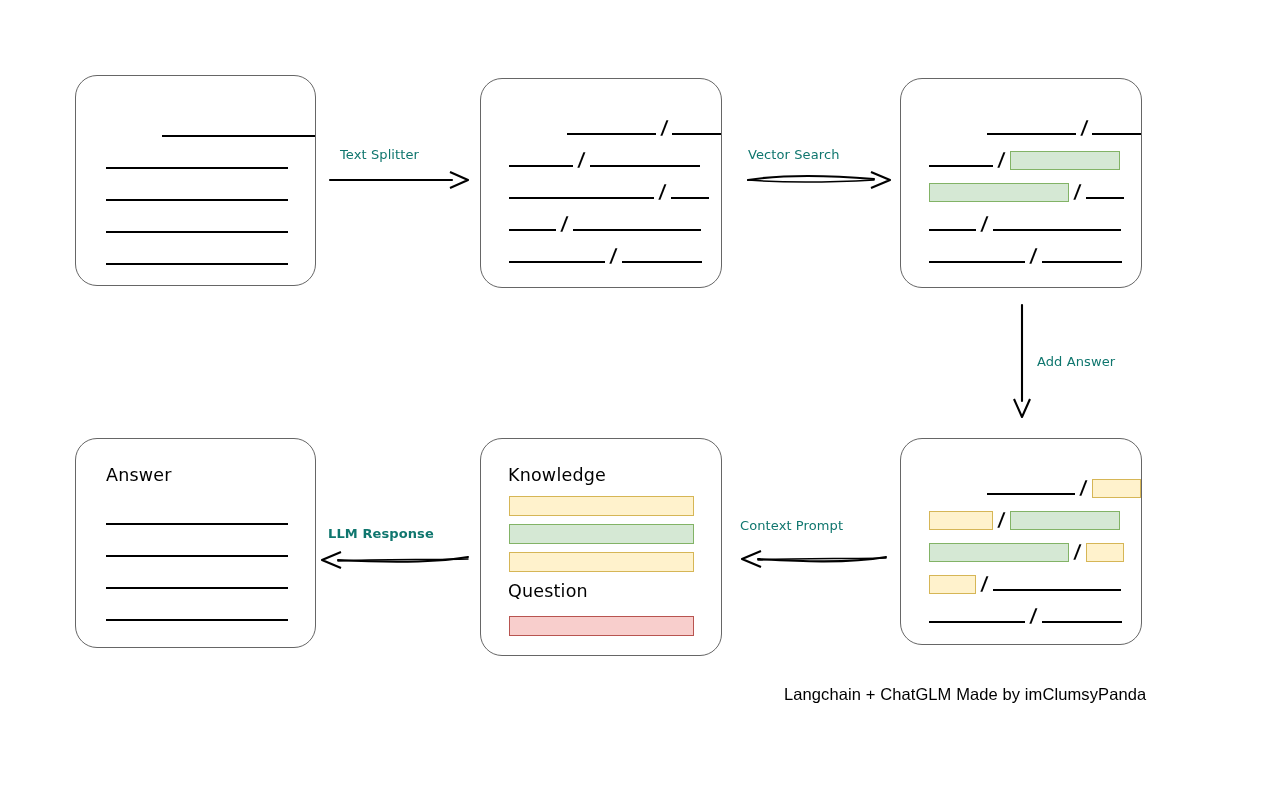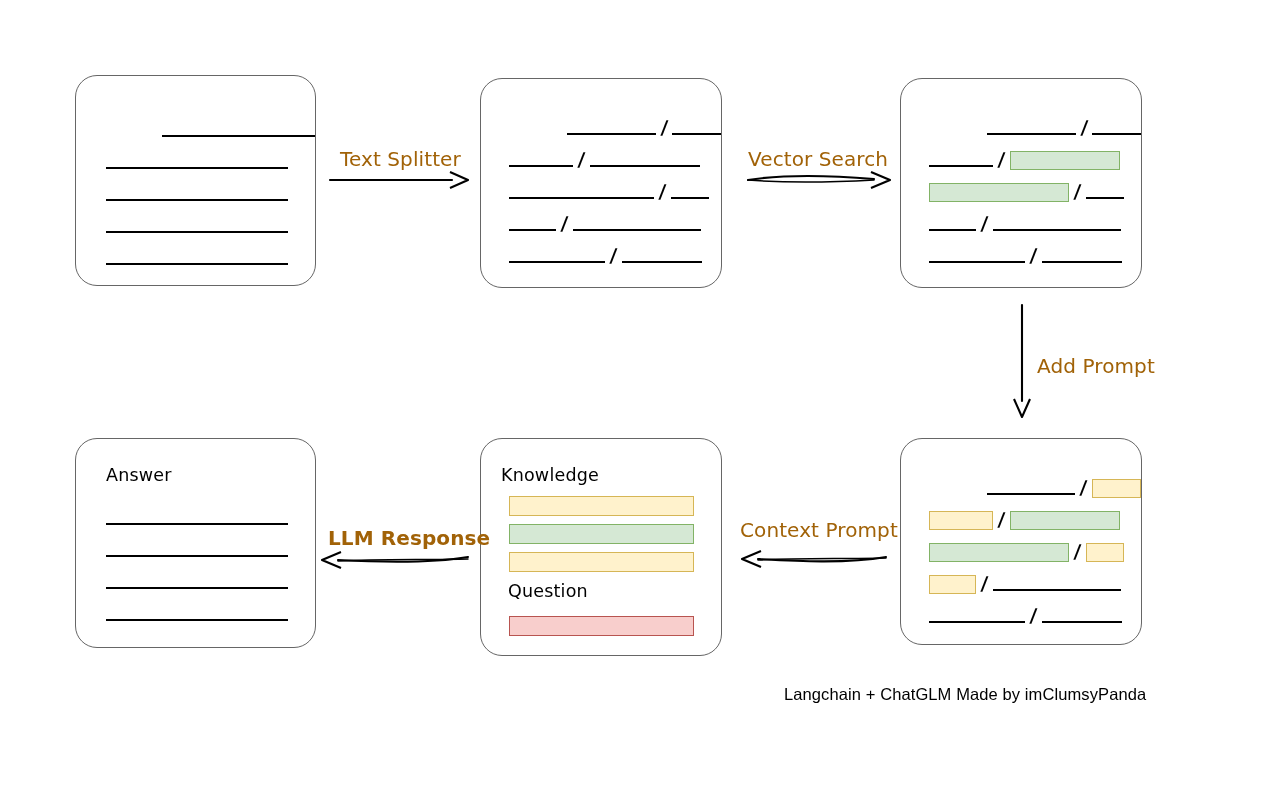--- a/index.html
+++ b/index.html
@@ -80,22 +80,22 @@
     font-size: 17.5px;
     letter-spacing: .2px;
     color: #000000;
     white-space: nowrap;
   }
 
   
   .edge-label {
     position: absolute;
     font-family: "DejaVu Sans", "Liberation Sans", sans-serif;
-    font-size: 20px;
-    color: #a16207;
+    font-size: 13px;
+    color: #0f766e;
     white-space: nowrap;
     letter-spacing: .1px;
   }
 
   
   .footer-credit {
     position: absolute;
     font-family: Liberation Sans, sans-serif;
     font-size: 16.5px;
     color: #000000;
@@ -199,21 +199,21 @@
           <div class="seg-line" style="width: 128px;"></div>
         </div>
         <div class="row" style="top: 166px; left: 28px;">
           <div class="seg-line" style="width: 96px;"></div>
           <div class="slash" style="margin: 0px 5px 2px;">/</div>
           <div class="seg-line" style="width: 80px;"></div>
         </div>
       </div>
   </div>
 
-  <div class="edge-label" style="left:1037px; top:354px;">Add Prompt</div>
+  <div class="edge-label" style="left:1037px; top:354px;">Add Answer</div>
   <svg class="arrow-svg" style="left:1010px; top:303px;" width="24" height="116" viewBox="0 0 24 116">
     <path d="M12,2 L12,98" stroke="#000" stroke-width="2.1" fill="none" stroke-linecap="round"></path>
     <path d="M4,96 L12,114 L20,96" stroke="#000" stroke-width="2.1" fill="none" stroke-linejoin="round"></path>
   </svg>
 
   <div class="doc-box" id="box-context" style="left:900px; top:438px; width:242px; height:207px;">
     <div class="rows">
         <div class="row" style="top: 38px; left: 28px;">
           <div style="width: 62px; height: 1px;"></div>
           <div class="seg-line" style="width: 95px;"></div>
@@ -244,21 +244,21 @@
   </div>
 
   <div class="edge-label" style="left:740px; top:518px;">Context Prompt</div>
   <svg class="arrow-svg" style="left:736px; top:547px;" width="152" height="24" viewBox="0 0 152 24">
     <path d="M150,10 C110,17 58,14 22,12" stroke="#000" stroke-width="2.1" fill="none" stroke-linecap="round"></path>
     <path d="M150,11 C110,12 58,11 22,13" stroke="#000" stroke-width="1.5" fill="none" stroke-linecap="round"></path>
     <path d="M25,4 L6,12 L25,20" stroke="#000" stroke-width="2.1" fill="none" stroke-linejoin="round"></path>
   </svg>
 
   <div class="doc-box" id="box-prompt" style="left:480px; top:438px; width:242px; height:218px;">
-    <div class="box-title" style="left:20px; top:26px;">Knowledge</div>
+    <div class="box-title" style="left:27px; top:26px;">Knowledge</div>
     <div class="rows">
         <div class="chip yellow" style="position: absolute; left: 28px; top: 57px; width: 185px; height: 20px; align-self: auto; margin-bottom: 0px;"></div>
         <div class="chip green" style="position: absolute; left: 28px; top: 85px; width: 185px; height: 20px; align-self: auto; margin-bottom: 0px;"></div>
         <div class="chip yellow" style="position: absolute; left: 28px; top: 113px; width: 185px; height: 20px; align-self: auto; margin-bottom: 0px;"></div>
       </div>
     <div class="box-title" style="left:27px; top:142px;">Question</div>
     <div class="rows">
         <div class="chip red" style="position: absolute; left: 28px; top: 177px; width: 185px; height: 20px; align-self: auto; margin-bottom: 0px;"></div>
       </div>
   </div>

